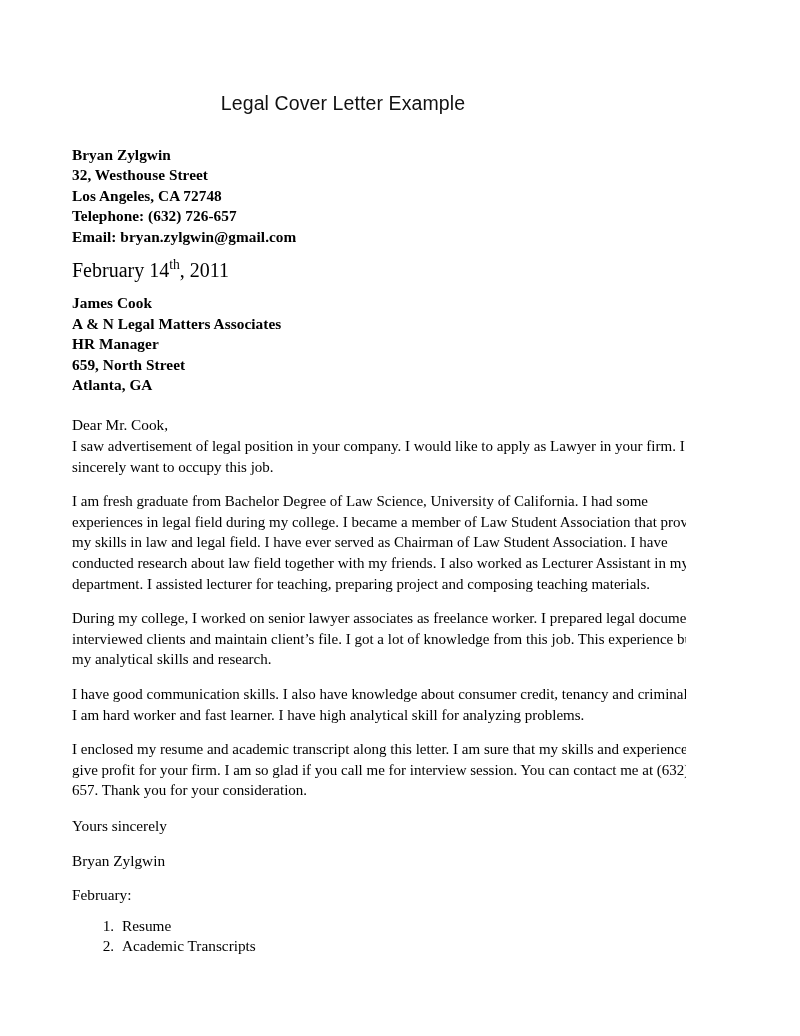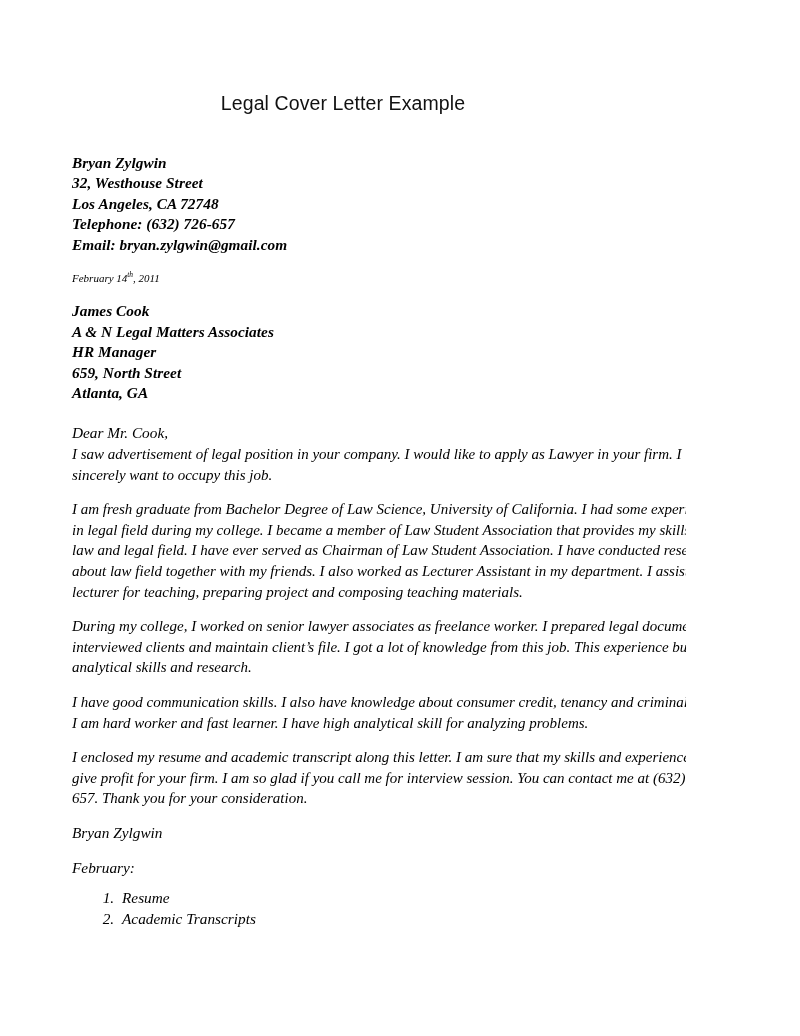--- a/index.html
+++ b/index.html
@@ -33,37 +33,36 @@
     text-align: center;
     color: #111111;
     margin: 0;
     padding: 92px 0 0 0;
     letter-spacing: 0.1px;
   }
 
   .content {
     position: absolute;
     left: 72px;
-    top: 153px;
+    top: 145px;
     width: 650px;
-    font-style: italic;
   }
 
   .addr-block {
     font-weight: bold;
     font-size: 15.3px;
     line-height: 20.4px;
     letter-spacing: 0.05px;
   }
   .addr-block .line {
     white-space: nowrap;
   }
 
   .date-line {
-    font-size: 11px;
+    font-size: 20px;
     line-height: 20.4px;
     margin-top: 13px;
   }
   .date-line sup {
     font-size: 0.68em;
     vertical-align: super;
     line-height: 0;
   }
 
   .recipient-block {
@@ -150,20 +149,21 @@
     </div>
 
     <div class="salutation">Dear Mr. Cook,</div>
 
     <p class="body-par tight">I saw advertisement of legal position in your company. I would like to apply as Lawyer in your firm. I sincerely want to occupy this job.</p>
     <p class="body-par spaced">I am fresh graduate from Bachelor Degree of Law Science, University of California. I had some experiences in legal field during my college. I became a member of Law Student Association that provides my skills in law and legal field. I have ever served as Chairman of Law Student Association. I have conducted research about law field together with my friends. I also worked as Lecturer Assistant in my department. I assisted lecturer for teaching, preparing project and composing teaching materials.</p>
     <p class="body-par spaced">During my college, I worked on senior lawyer associates as freelance worker. I prepared legal documents, interviewed clients and maintain client’s file. I got a lot of knowledge from this job. This experience built my analytical skills and research.</p>
     <p class="body-par spaced">I have good communication skills. I also have knowledge about consumer credit, tenancy and criminal law. I am hard worker and fast learner. I have high analytical skill for analyzing problems.</p>
     <p class="body-par spaced">I enclosed my resume and academic transcript along this letter. I am sure that my skills and experience will give profit for your firm. I am so glad if you call me for interview session. You can contact me at (632) 726-657. Thank you for your consideration.</p>
 
+    <div class="closing">Yours sincerely</div>
     <div class="signature">Bryan Zylgwin</div>
     <div class="enclosure-label">February:</div>
 
     <ol class="enclosure-list">
       <li>Resume</li>
       <li>Academic Transcripts</li>
     </ol>
 
   </div>
 </div>

